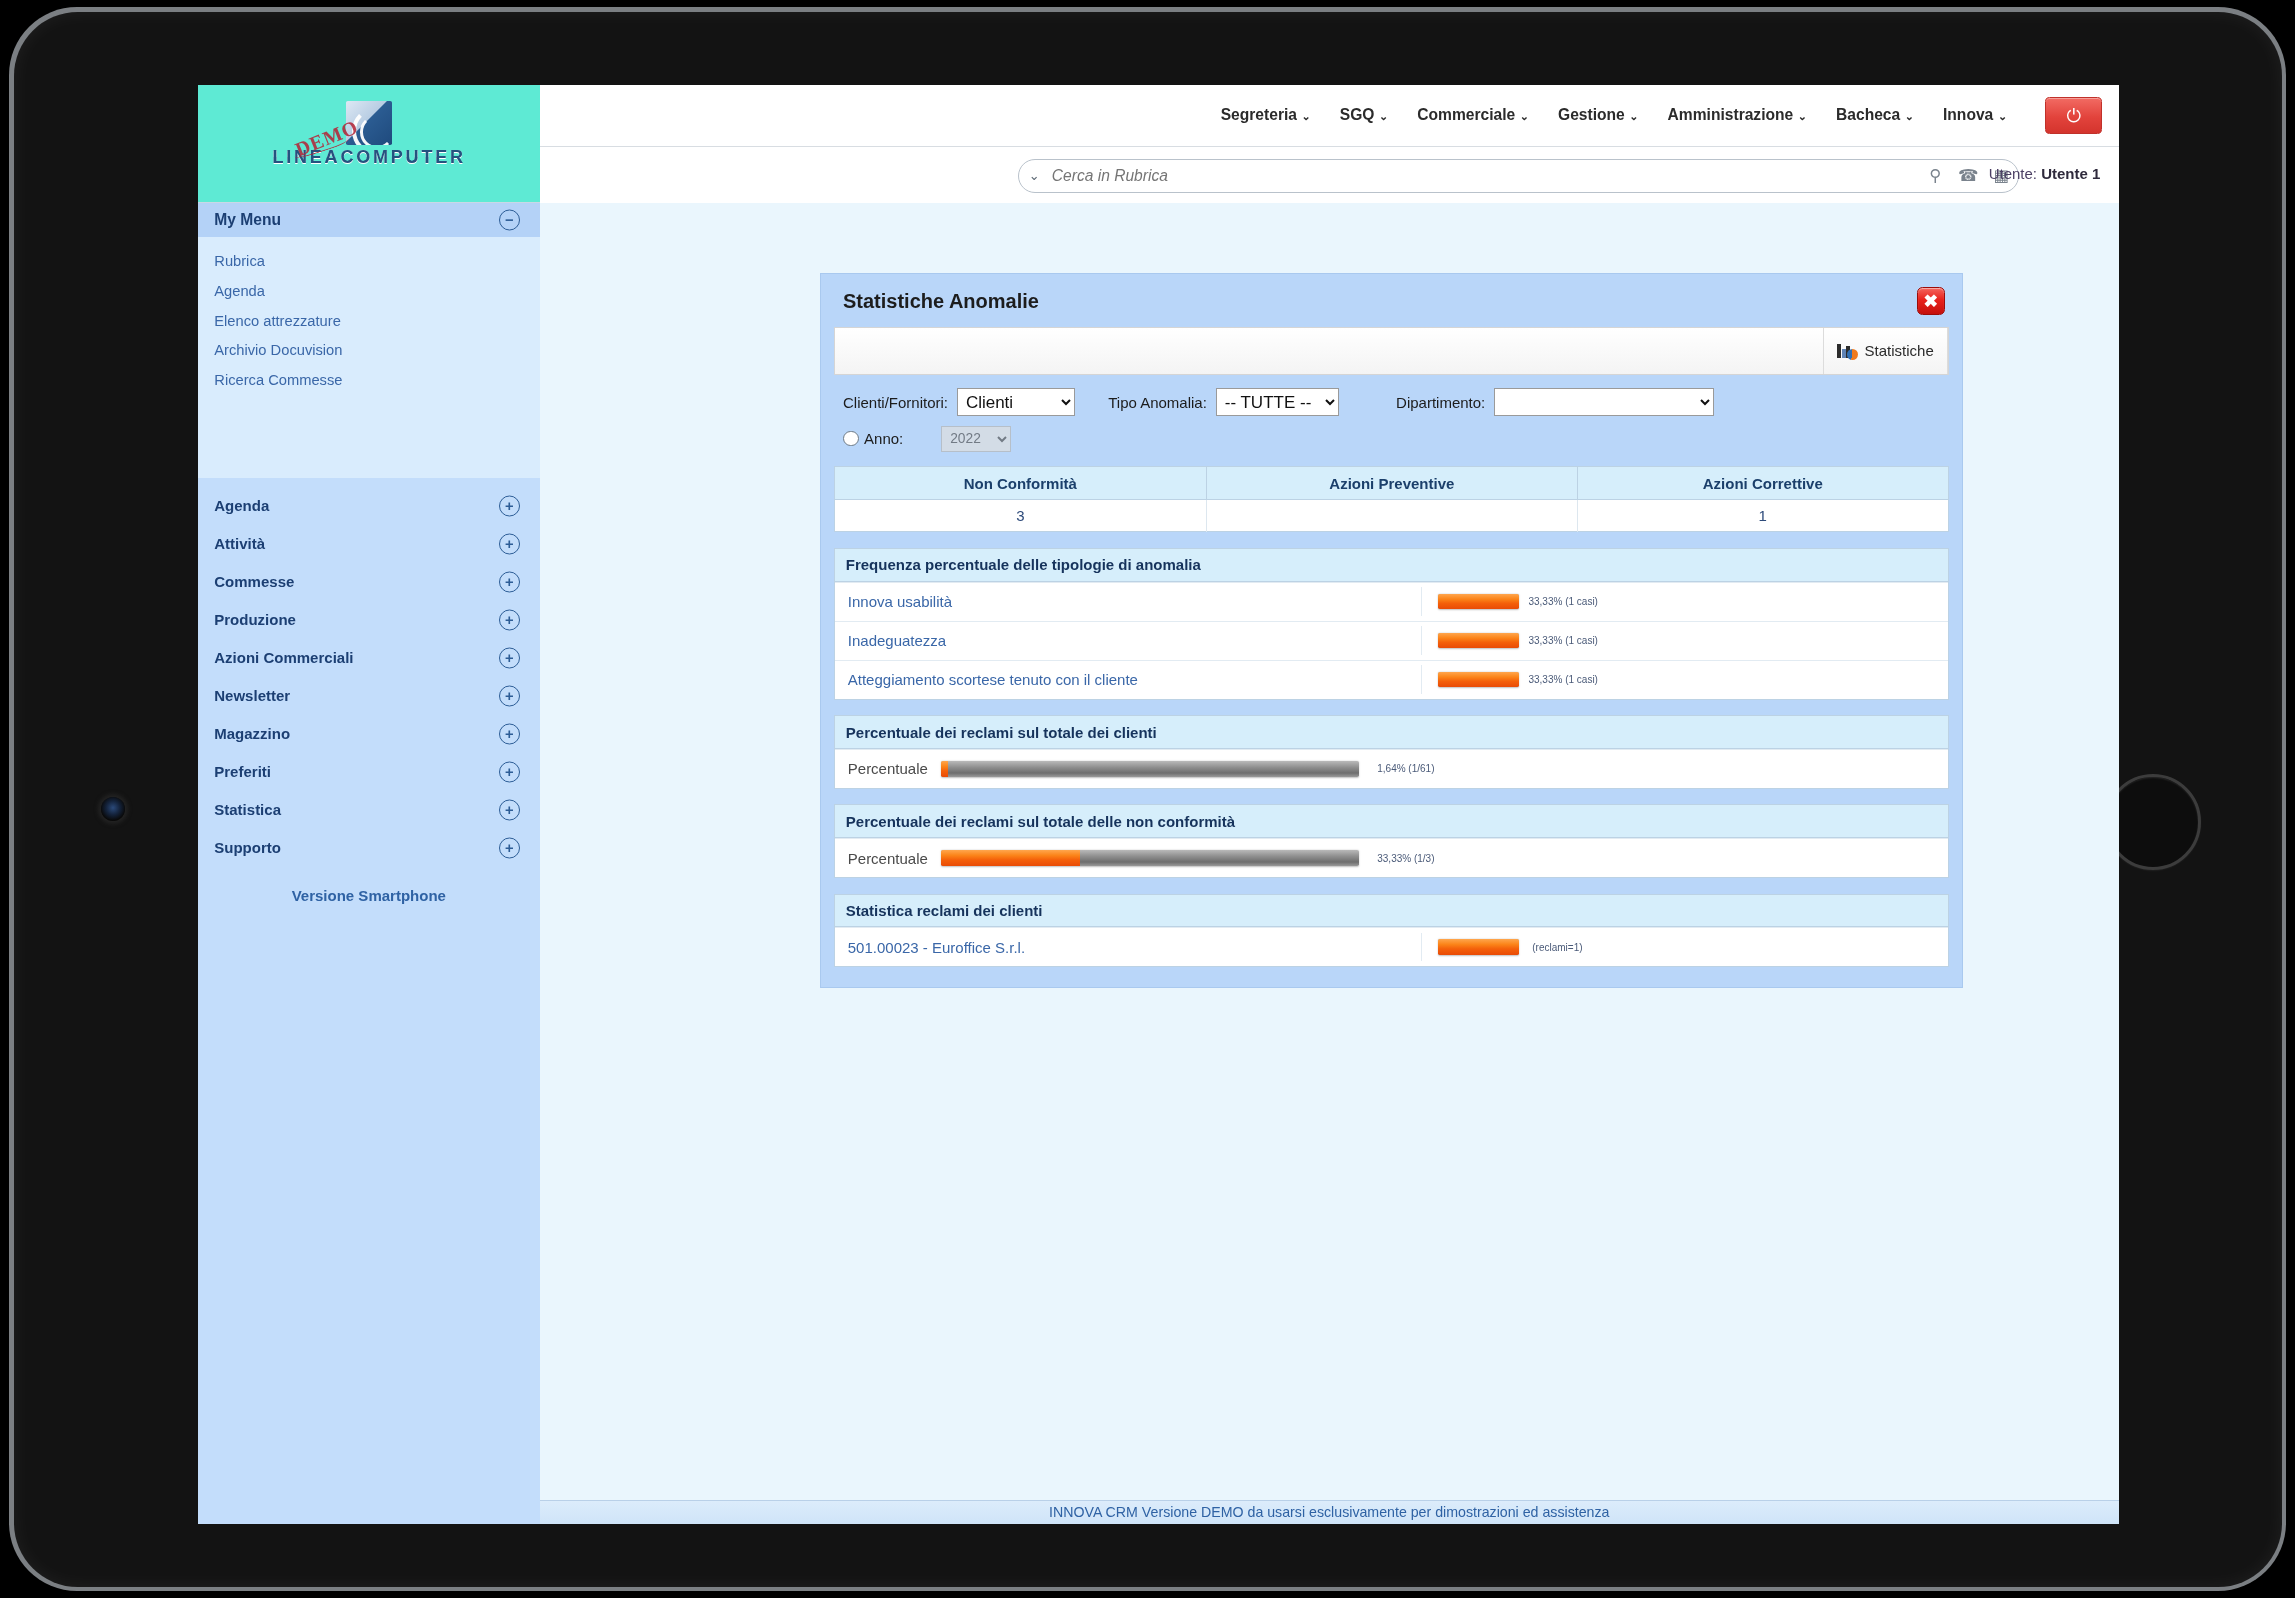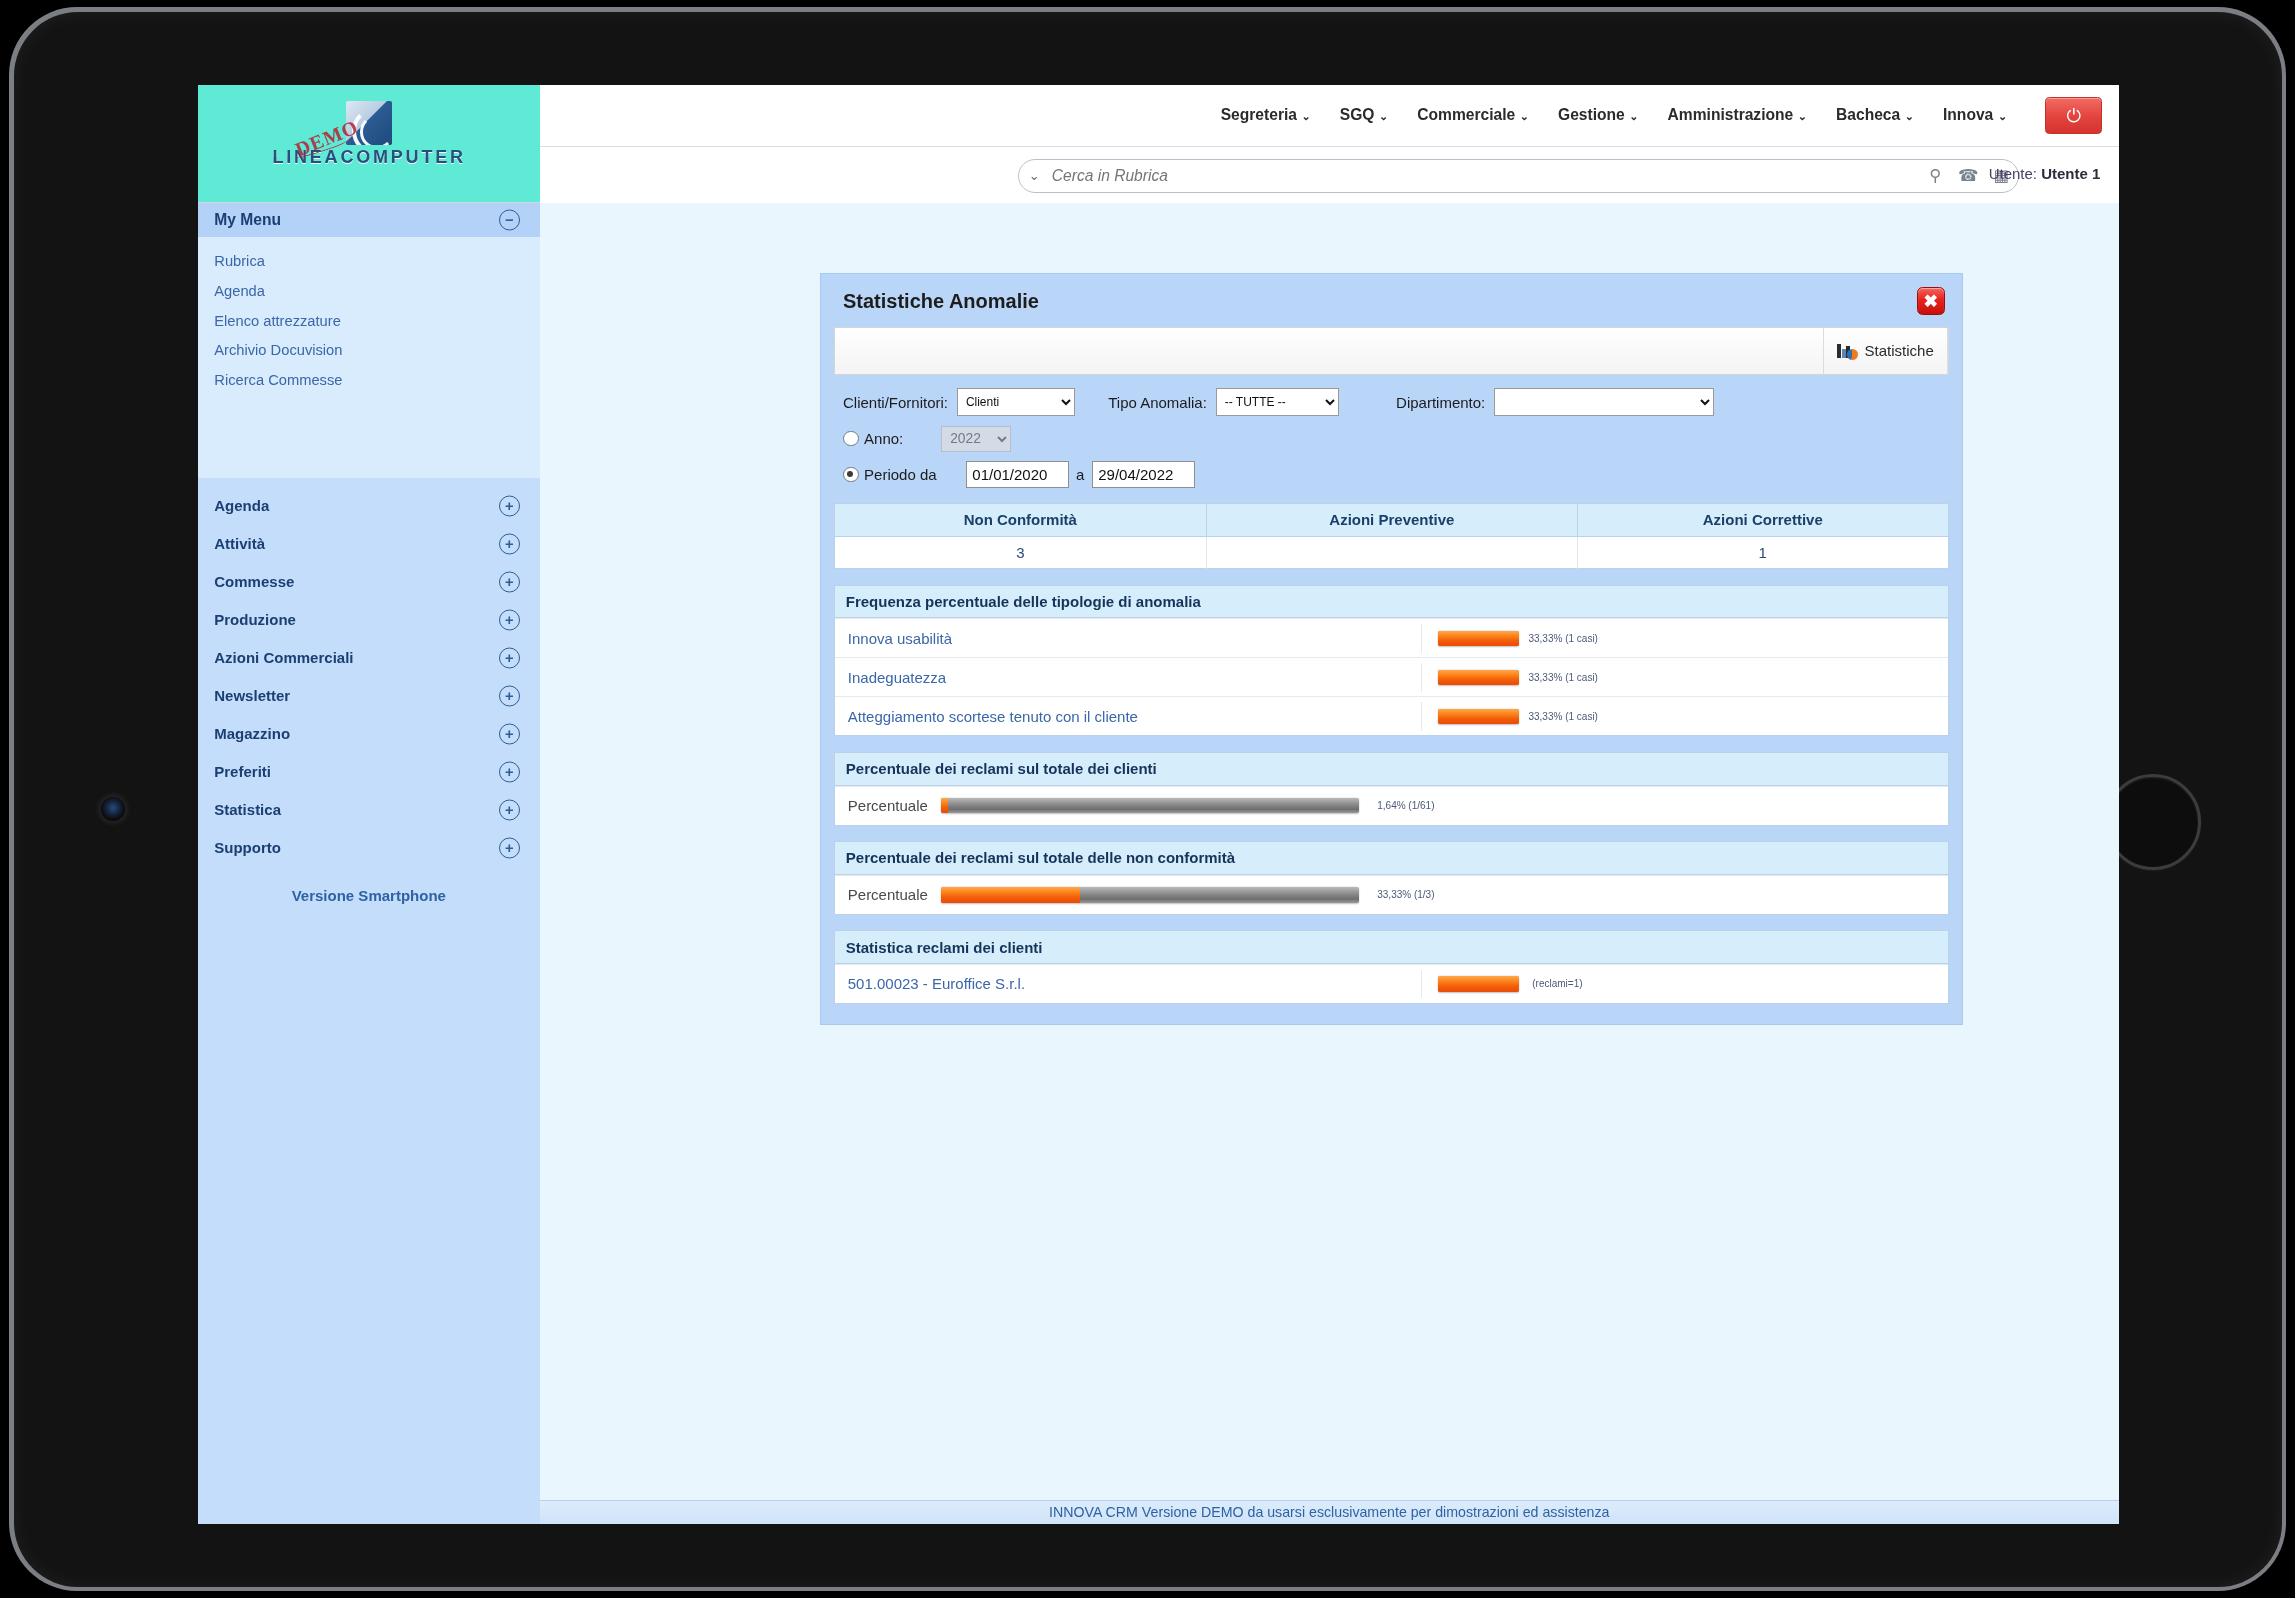--- a/index.html
+++ b/index.html
@@ -248,21 +248,21 @@
     position:absolute; right:-0.9px; bottom:0; width:11px; height:11px; border-radius:50%;
     background:conic-gradient(#f07a1d 0 55%, #2f6fb5 55% 100%);
   }
 
   
   #filters { padding:13px 9.2px 5.5px 9.2px; }
   .f-row { display:flex; align-items:center; margin-bottom:9.2px; }
   .f-label { font-size:15px; color:#1c1c1c; margin-right:9.2px; }
   select.ctl {
     font-family:"Liberation Sans", sans-serif;
-    font-size:12px; height:28.5px; padding:1.8px 3.7px;
+    font-size:17px; height:28.5px; padding:1.8px 3.7px;
     border:0.9px solid #9a9a9a; background:#fff; color:#111;
   }
   select.ctl.w1 { width:118px; }
   select.ctl.w2 { width:123px; }
   select.ctl.w3 { width:220px; }
   select.ctl.small { width:70px; height:26px; font-size:13.8px; background:#dfdfdf; color:#555; border-color:#b6b6b6; }
   .radio {
     width:15.6px; height:15.6px; border-radius:50%;
     border:1.5px solid #6d7a86; background:#fff;
     display:inline-block; position:relative; margin-right:5.5px; cursor:pointer;
@@ -487,27 +487,20 @@
             </div>
 
             <div class="f-row">
               <span class="radio"></span>
               <span class="f-label">Anno:</span>
               <select class="ctl small" style="margin-left:29px;" disabled="">
                 <option>2022</option>
               </select>
             </div>
 
-            <div class="f-row">
-              <span class="radio checked"></span>
-              <span class="f-label">Periodo da</span>
-              <input class="date-in" style="margin-left: 20px;" type="text" value="01/01/2020">
-              <span class="f-label" style="margin:0 7.3px;">a</span>
-              <input class="date-in" type="text" value="29/04/2022" style="">
-            </div>
           </div>
 
           <table class="tbl">
             <thead>
               <tr>
                 <th style="width:33.4%">Non Conformità</th>
                 <th style="width:33.3%">Azioni Preventive</th>
                 <th style="width:33.3%">Azioni Correttive</th>
               </tr>
             </thead>

